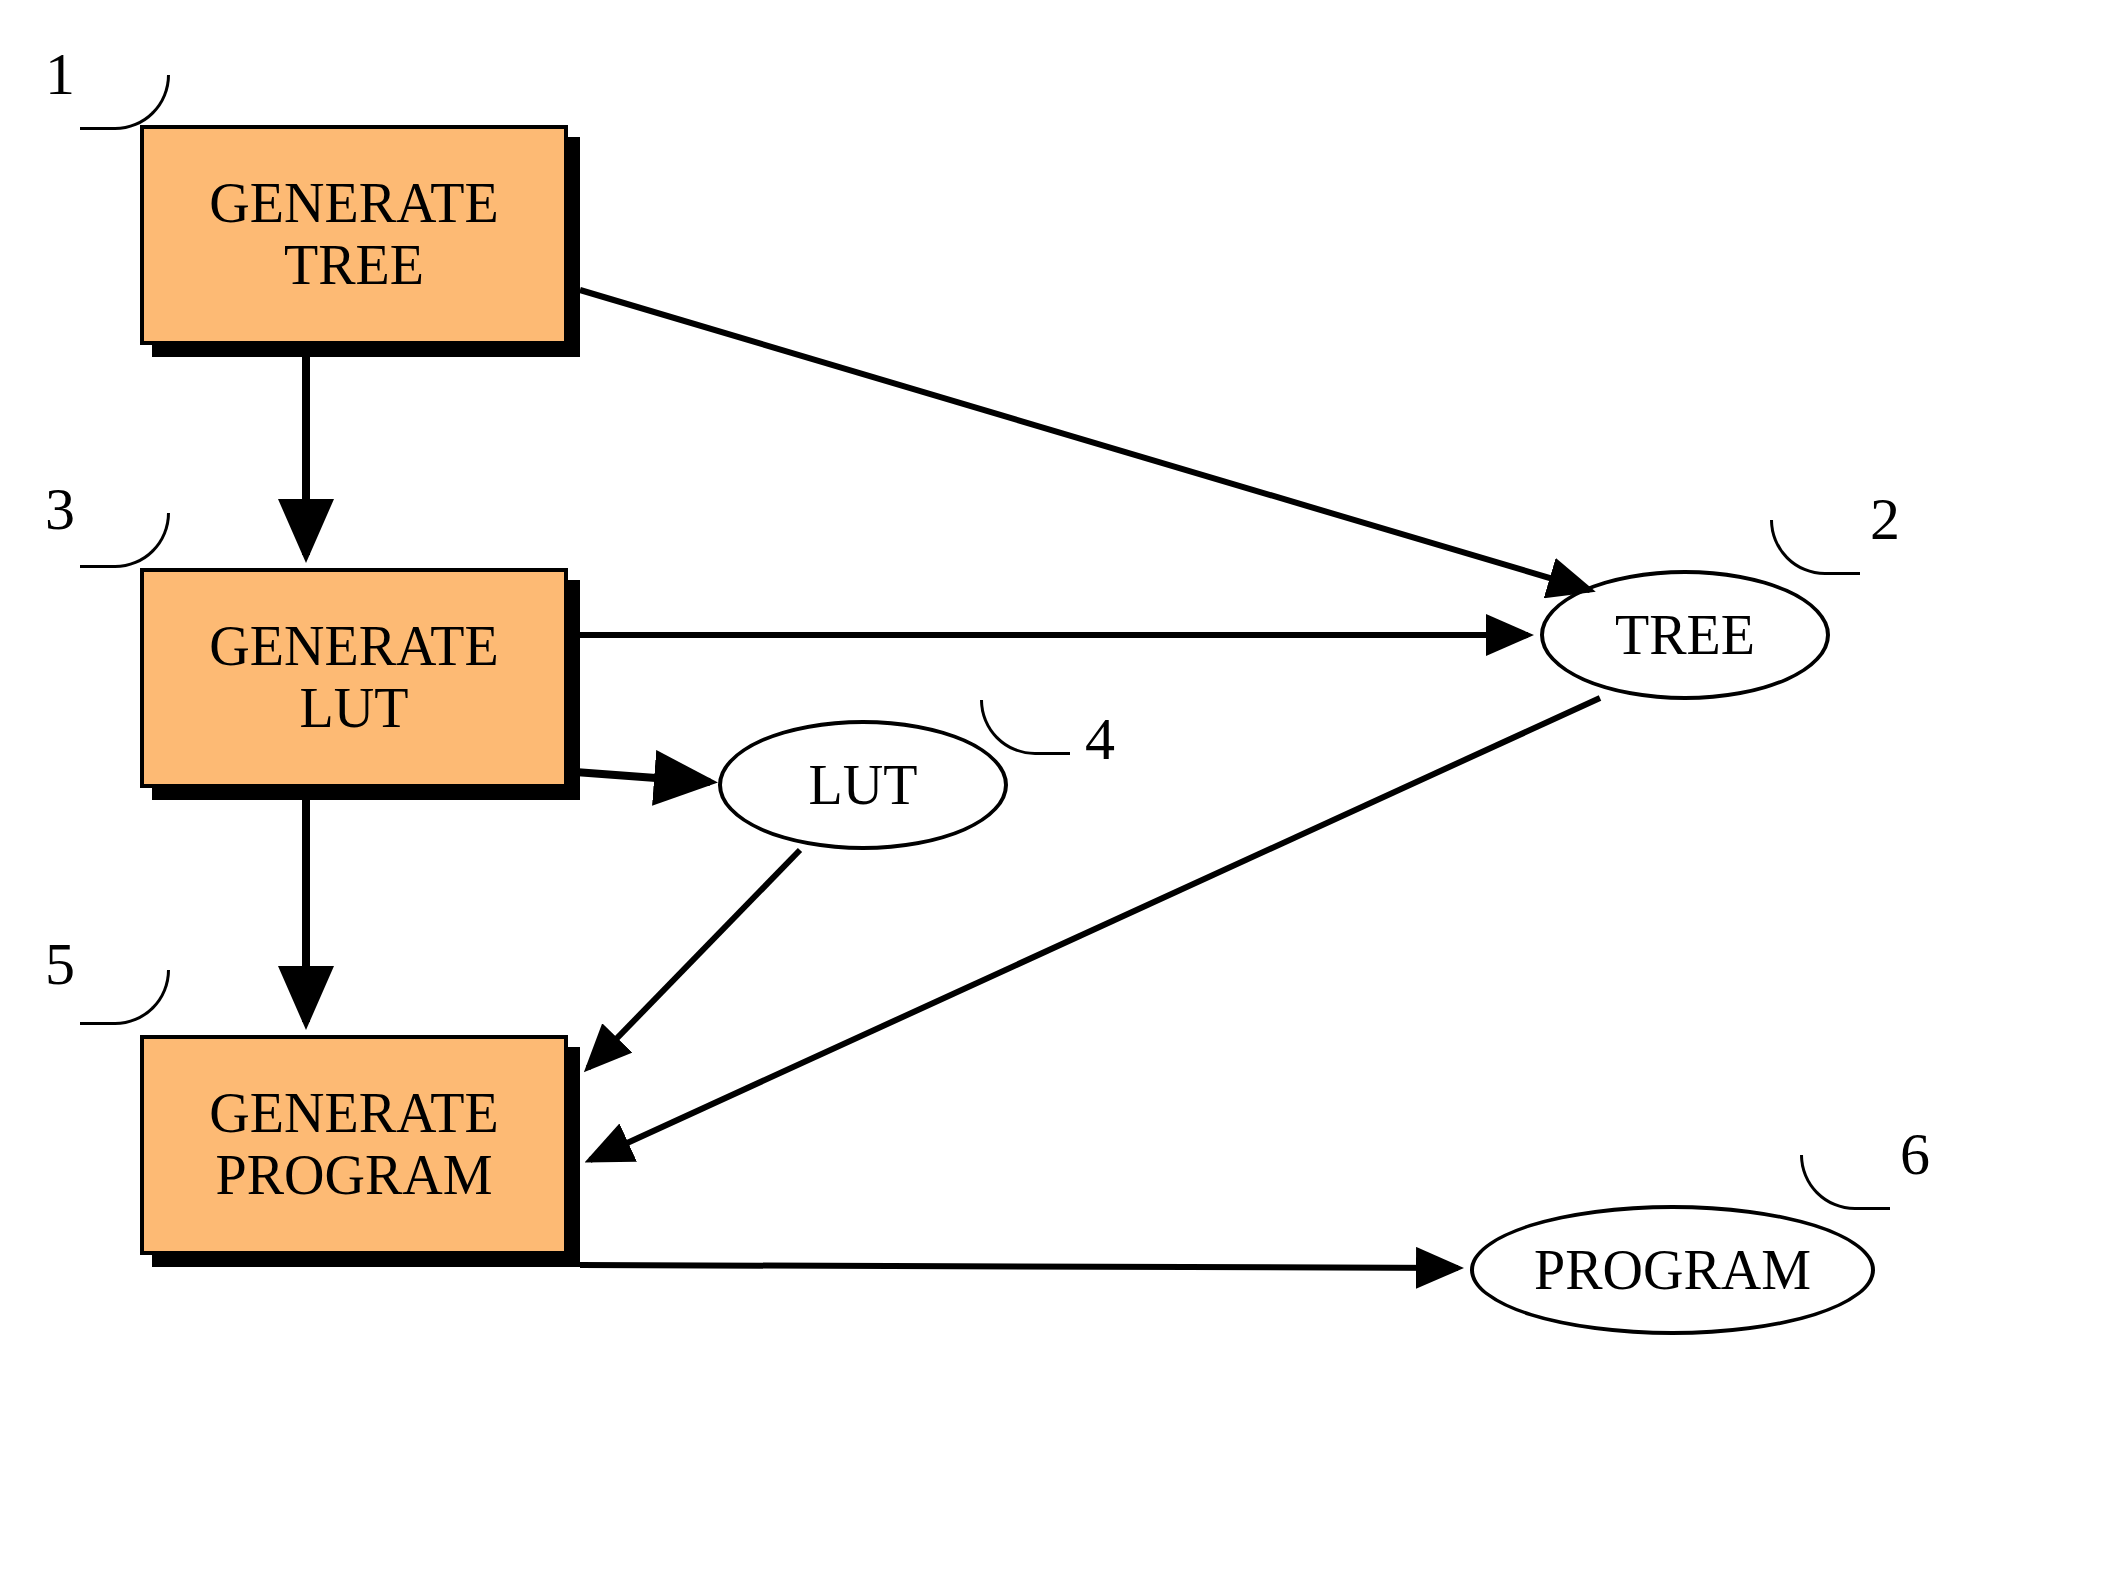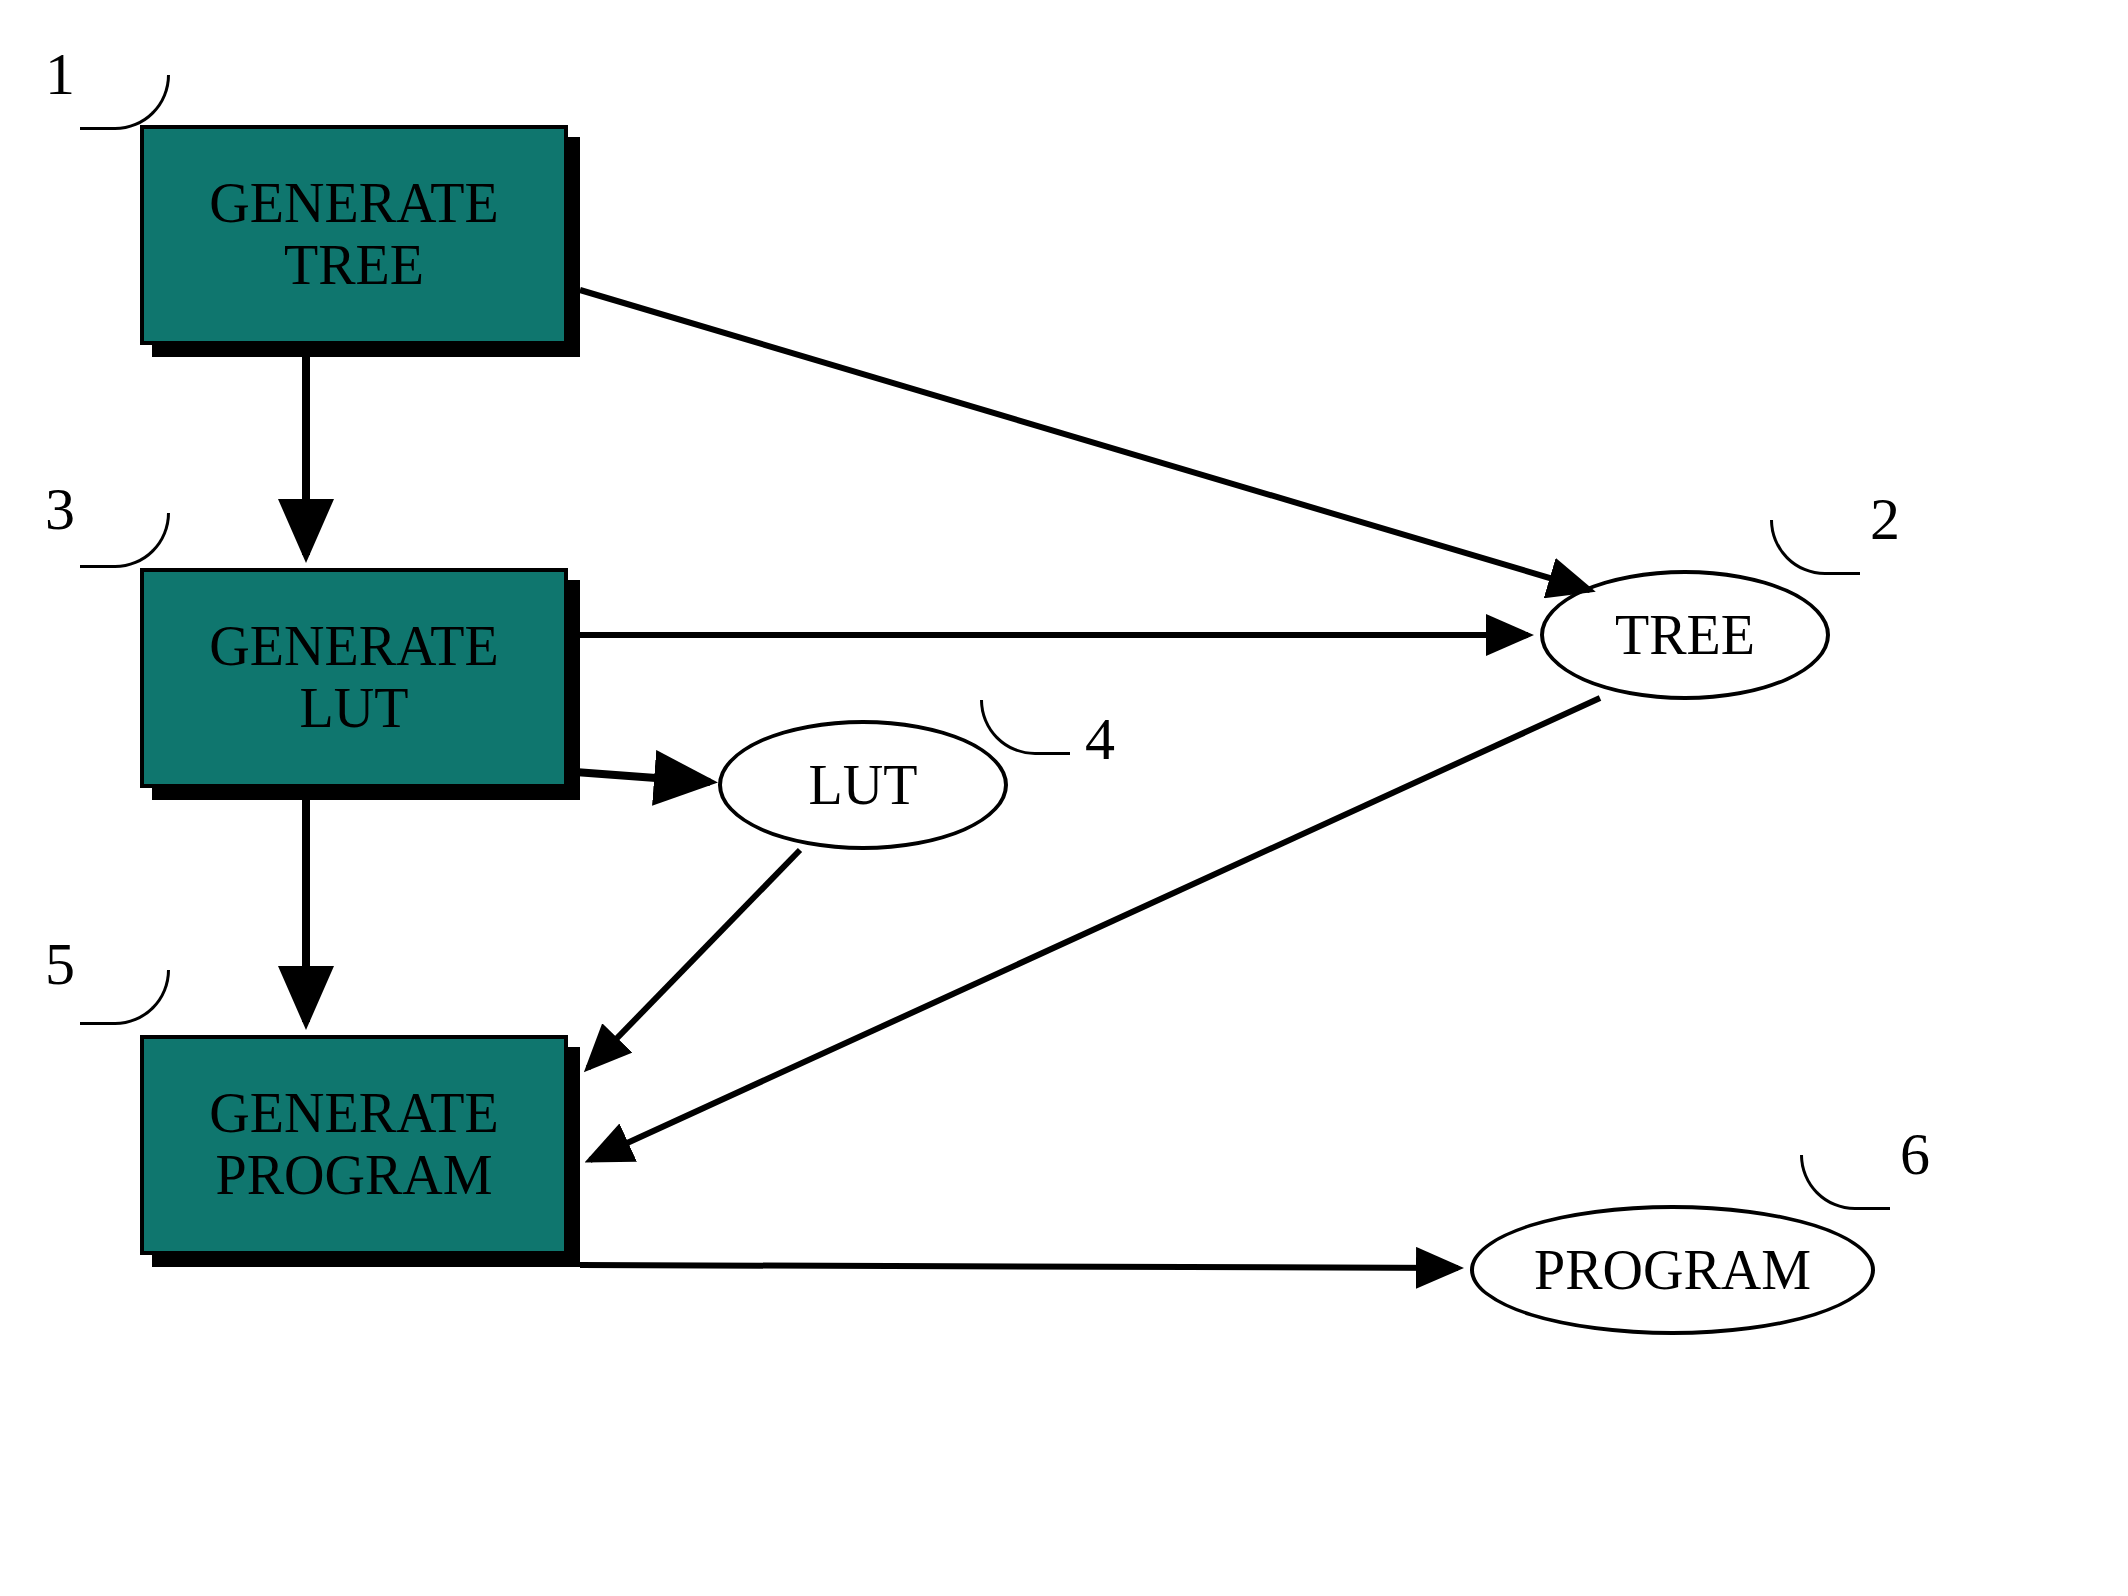--- a/index.html
+++ b/index.html
@@ -16,21 +16,21 @@
     }
     .diagram {
       position: absolute;
       top: 0;
       left: 0;
       width: 100%;
       height: 100%;
     }
     .process-box {
       position: absolute;
-      background: #0f766e;
+      background: #fdba74;
       border: 4px solid black;
       display: flex;
       align-items: center;
       justify-content: center;
       text-align: center;
       font-size: 56px;
       line-height: 1.1;
     }
     .process-shadow {
       position: absolute;

